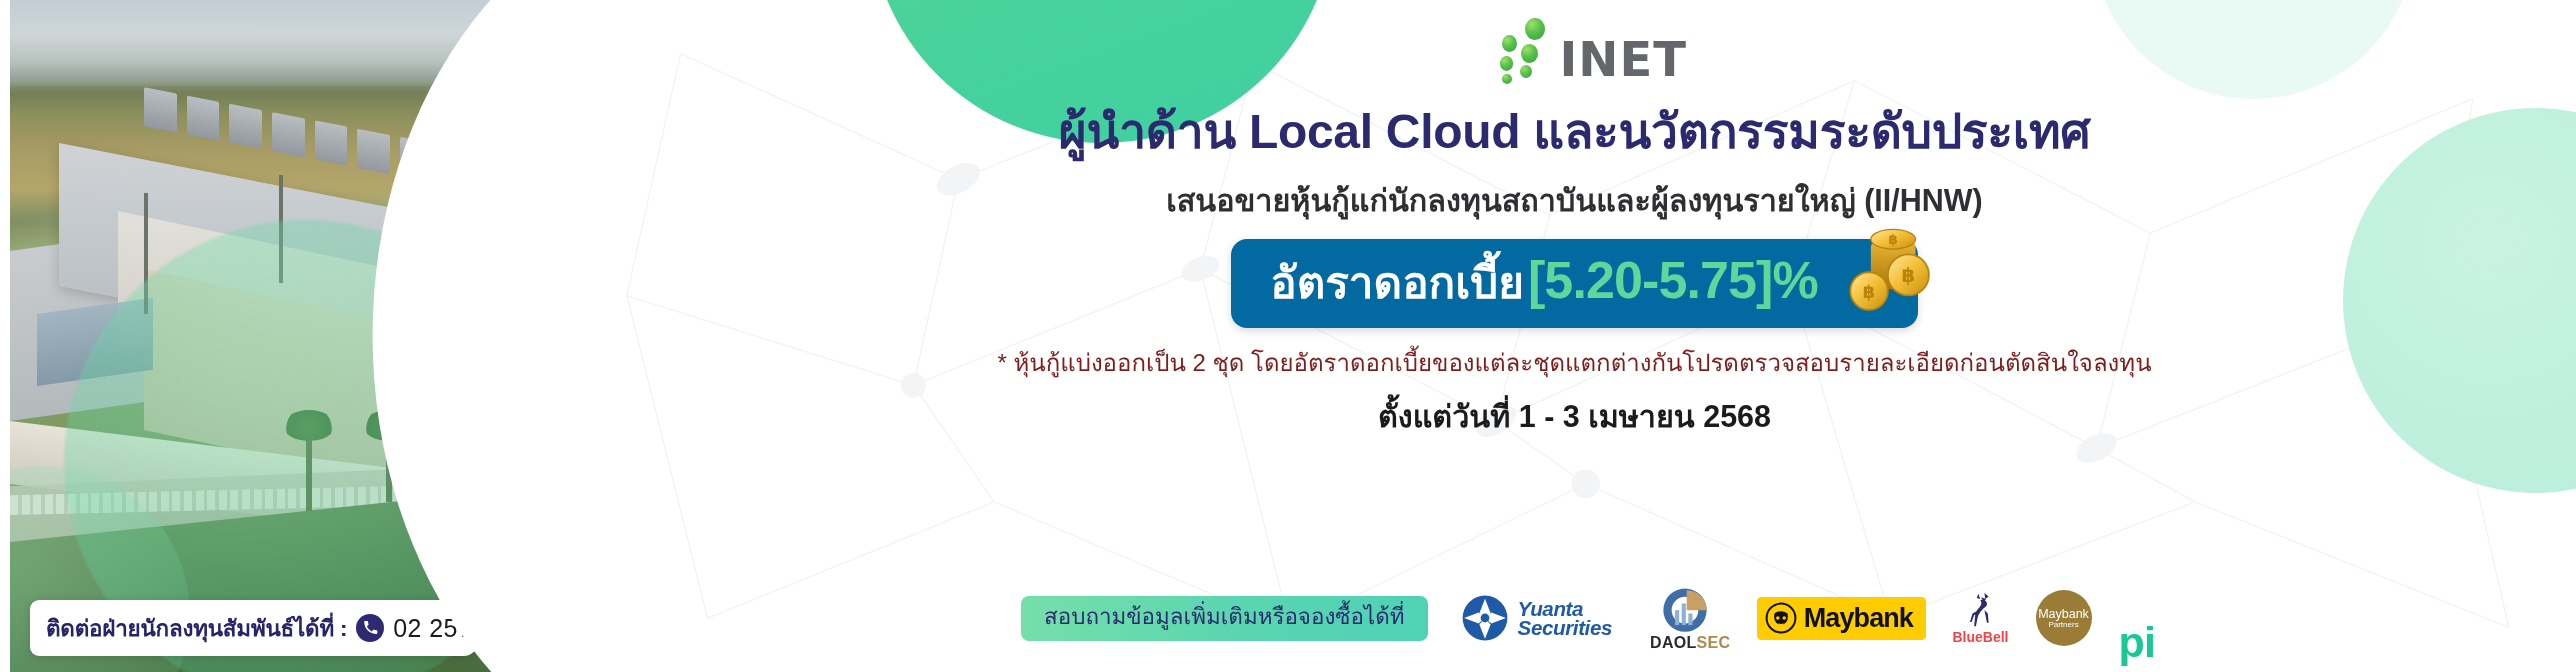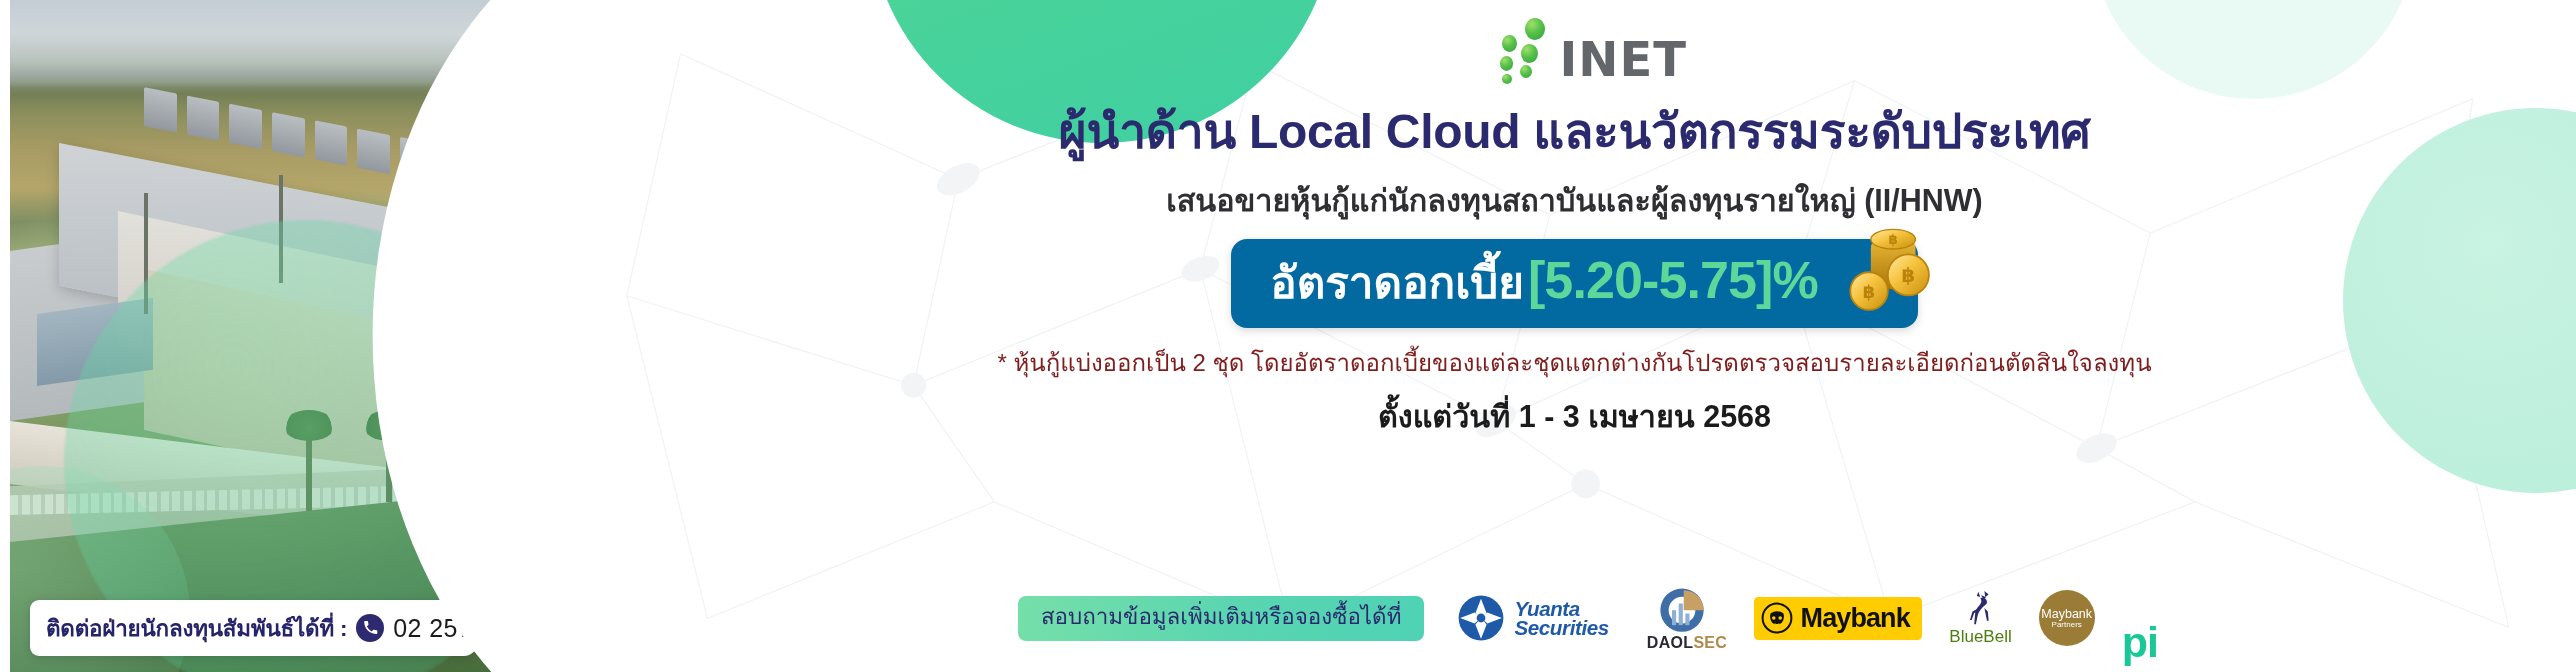--- a/index.html
+++ b/index.html
@@ -334,21 +334,21 @@
   
   .maybank {
     background: #ffcc00; border-radius: 4.5px;
     padding: 5.4px 12.5px 5.4px 7.2px; gap: 7.2px;
   }
   .maybank-mark { width: 32px; height: 32px; }
   .maybank-txt { color: #111111; font-size: 27px; font-weight: 700; letter-spacing: -0.9px; }
   
   .bluebell { flex-direction: column; gap: 0.9px; }
   .bluebell-mark { width: 34px; height: 36px; }
-  .bluebell-txt { color: #4d7c0f; font-size: 17px; font-weight: 400; }
+  .bluebell-txt { color: #ef4444; font-size: 14px; font-weight: 700; }
   
   .merchant {
     width: 56px; height: 56px; border-radius: 50%;
     background: #9a7c36;
     flex-direction: column; justify-content: center; align-items: center;
     color: #ffffff;
   }
   .merchant-t1 { font-size: 12.5px; line-height: 1.05; }
   .merchant-t2 { font-size: 8px; line-height: 1.05; }
   

